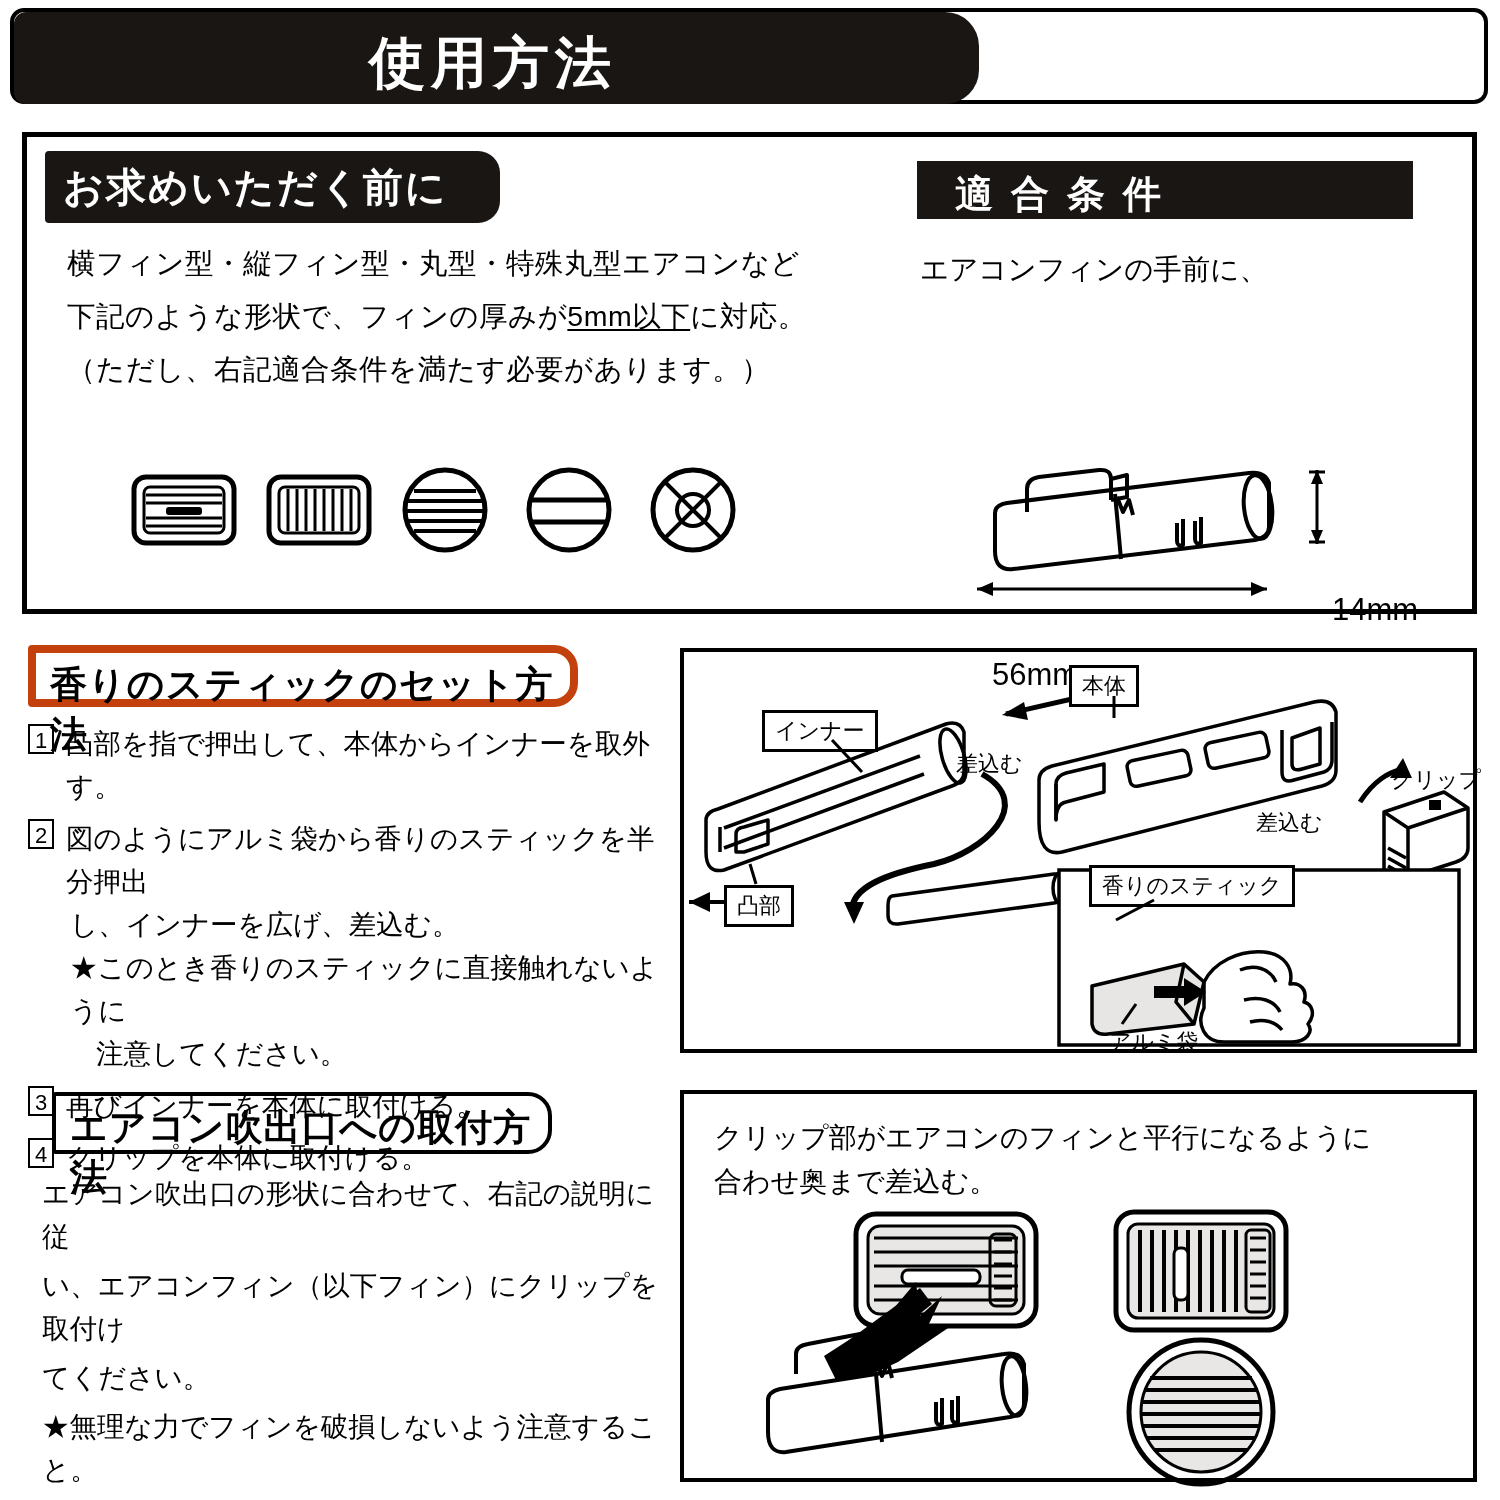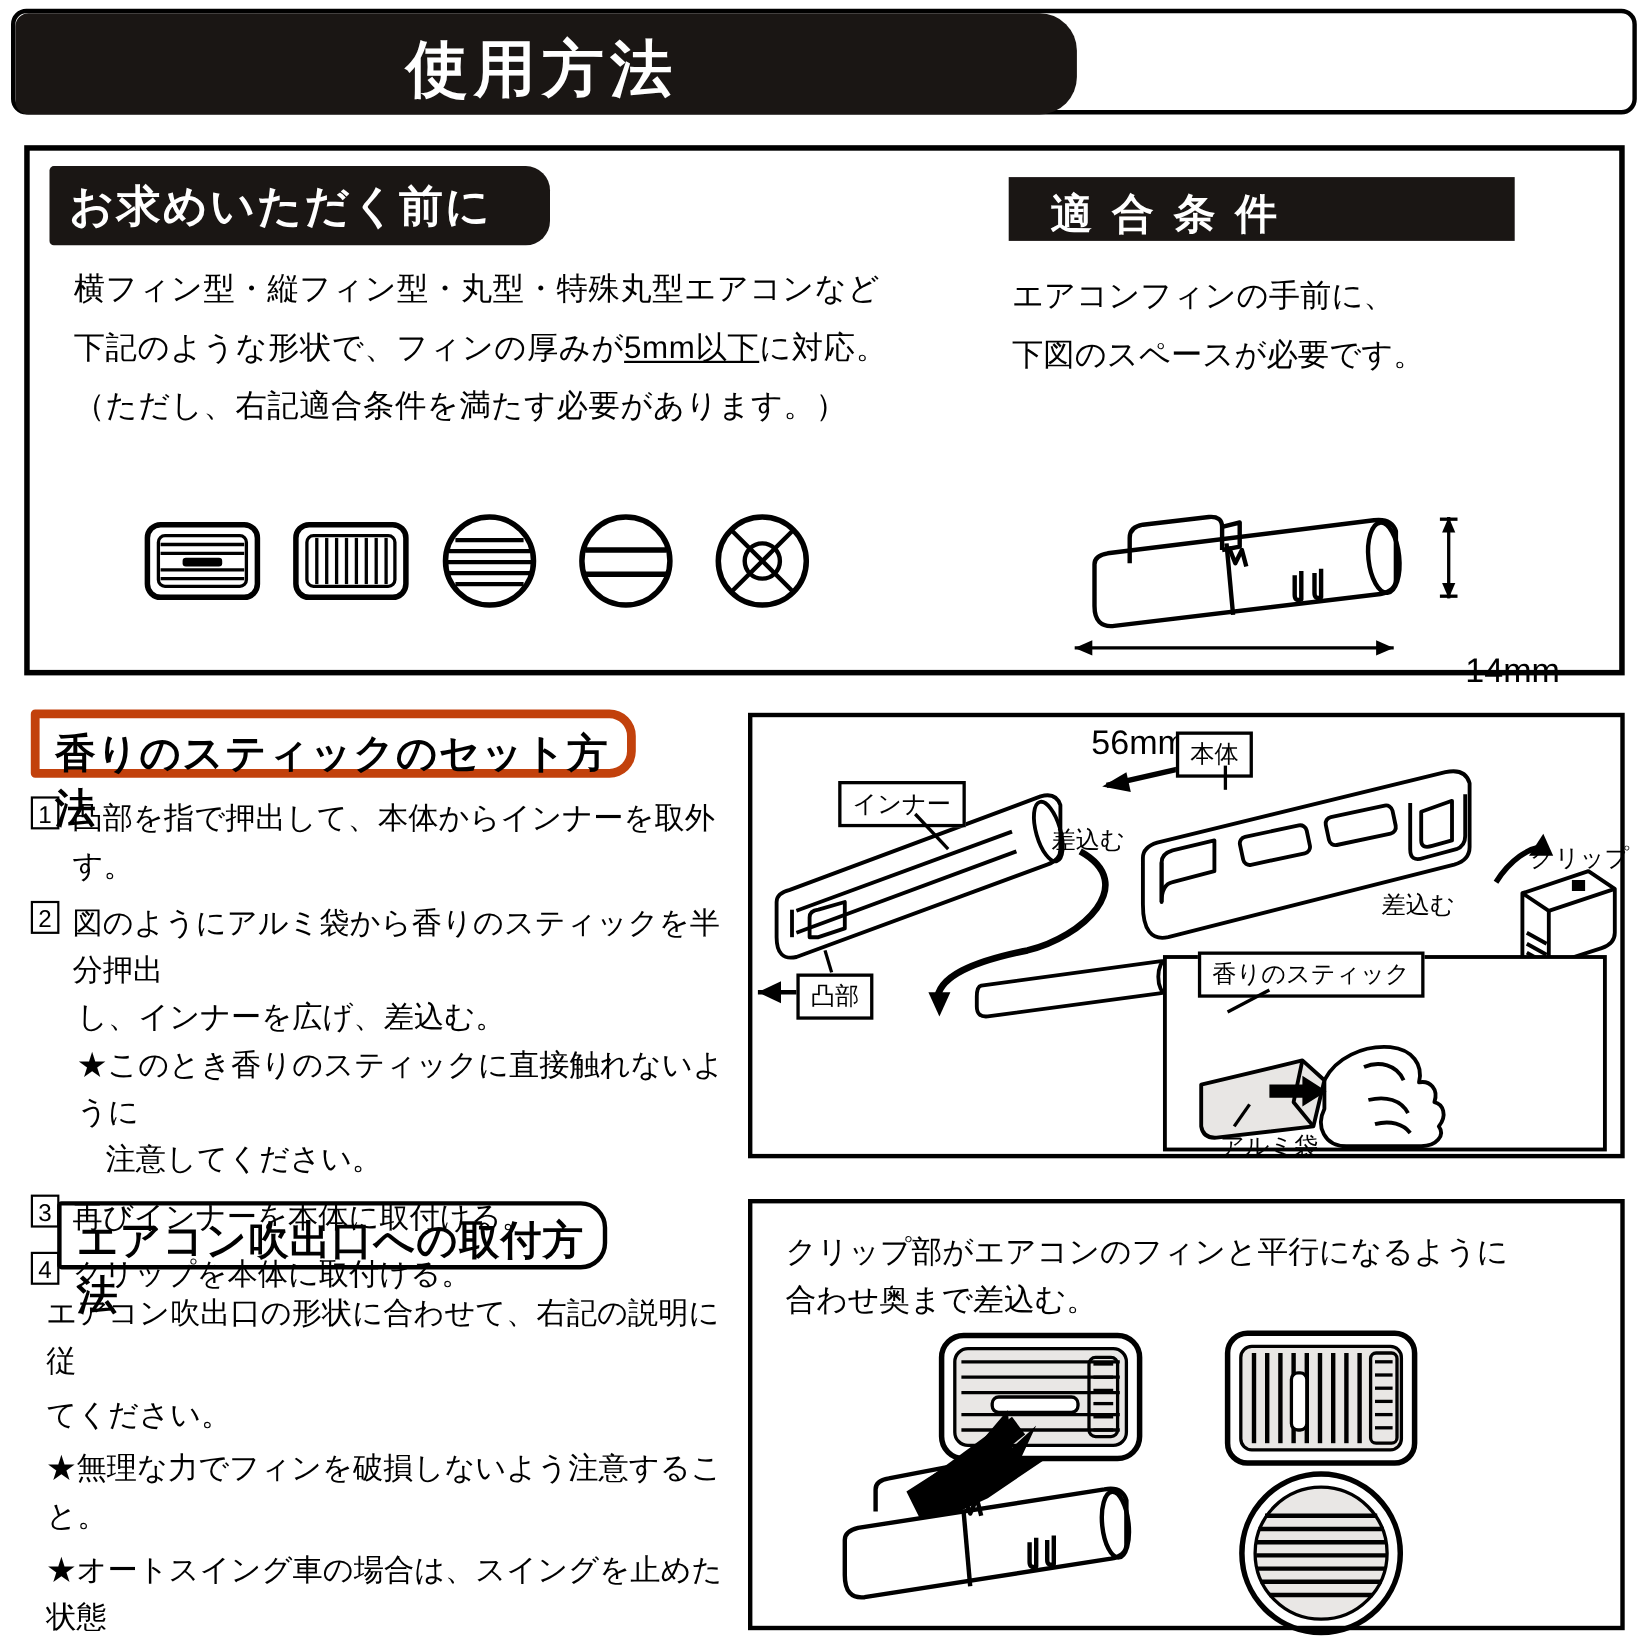--- a/index.html
+++ b/index.html
@@ -99,21 +99,21 @@
     top: 330px;
     width: 630px;
     height: 90px;
   }
   .fin-row svg { display: block; }
 
   
   .sec1-hdr2 {
     left: 890px;
     top: 24px;
-    width: 460px;
+    width: 496px;
     height: 58px;
     font-size: 38px;
     letter-spacing: 18px;
     padding: 8px 0 0 38px;
   }
   .sec1-body2 {
     position: absolute;
     left: 893px;
     top: 105px;
     width: 520px;
@@ -333,21 +333,20 @@
           <circle cx="45" cy="43" r="16" fill="none" stroke="#000" stroke-width="4"></circle>
           <line x1="17" y1="15" x2="73" y2="71" stroke="#000" stroke-width="4"></line>
           <line x1="73" y1="15" x2="17" y2="71" stroke="#000" stroke-width="4"></line>
         </g>
       </svg>
     </div>
 
     <div class="hdr-black sec1-hdr2">適合条件</div>
     <div class="sec1-body2">
       <div>エアコンフィンの手前に、</div>
-      <div>下図のスペースが必要です。</div>
     </div>
 
     <svg style="position:absolute; left:850px; top:200px;" width="590" height="280" viewBox="0 0 590 280">
       <g fill="none" stroke="#000" stroke-width="4" stroke-linejoin="round">
 
         <path d="M150 175 L150 152 Q150 142 162 140 L222 133 Q234 132 234 142 L234 163"></path>
         <path d="M234 142 L250 138 L250 160 L234 163"></path>
         <path d="M240 160 L246 175 L252 163 L256 178"></path>
 
         <path d="M118 214 L118 176 Q118 168 130 166 L372 136 Q388 134 392 146 L392 190 Q392 200 378 203 L136 232 Q118 234 118 214 Z"></path>
@@ -498,20 +497,21 @@
       </g>
     </svg>
   </div>
 
   <div class="sec3-hdr-wrap">
     <span>エアコン吹出口への取付方法</span>
   </div>
 
   <div class="sec3-body">
     <p>エアコン吹出口の形状に合わせて、右記の説明に従</p>
+    <p>い、エアコンフィン（以下フィン）にクリップを取付け</p>
     <p>てください。</p>
     <p class="star">★無理な力でフィンを破損しないよう注意すること。</p>
     <p class="star">★オートスイング車の場合は、スイングを止めた状態</p>
 
   </div>
 
   <div class="sec3-fig">
     <div class="sec3-fig-text">
       <div>クリップ部がエアコンのフィンと平行になるように</div>
       <div>合わせ奥まで差込む。</div>

